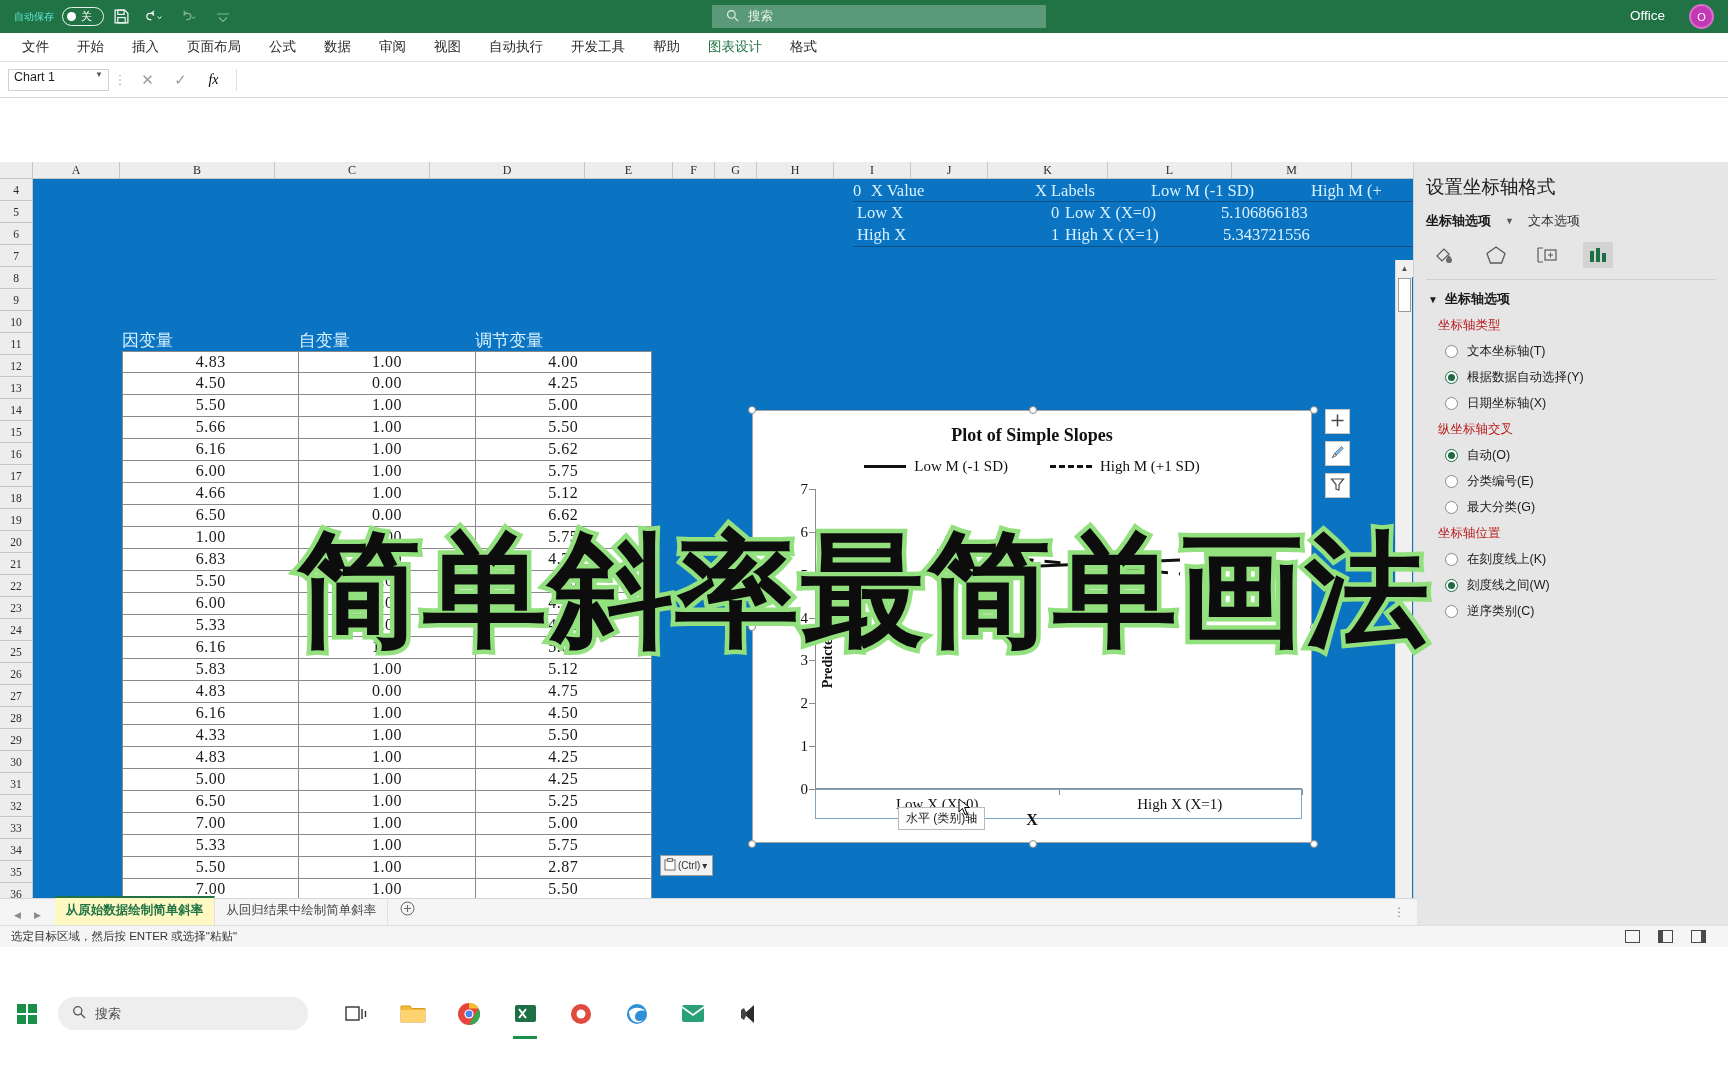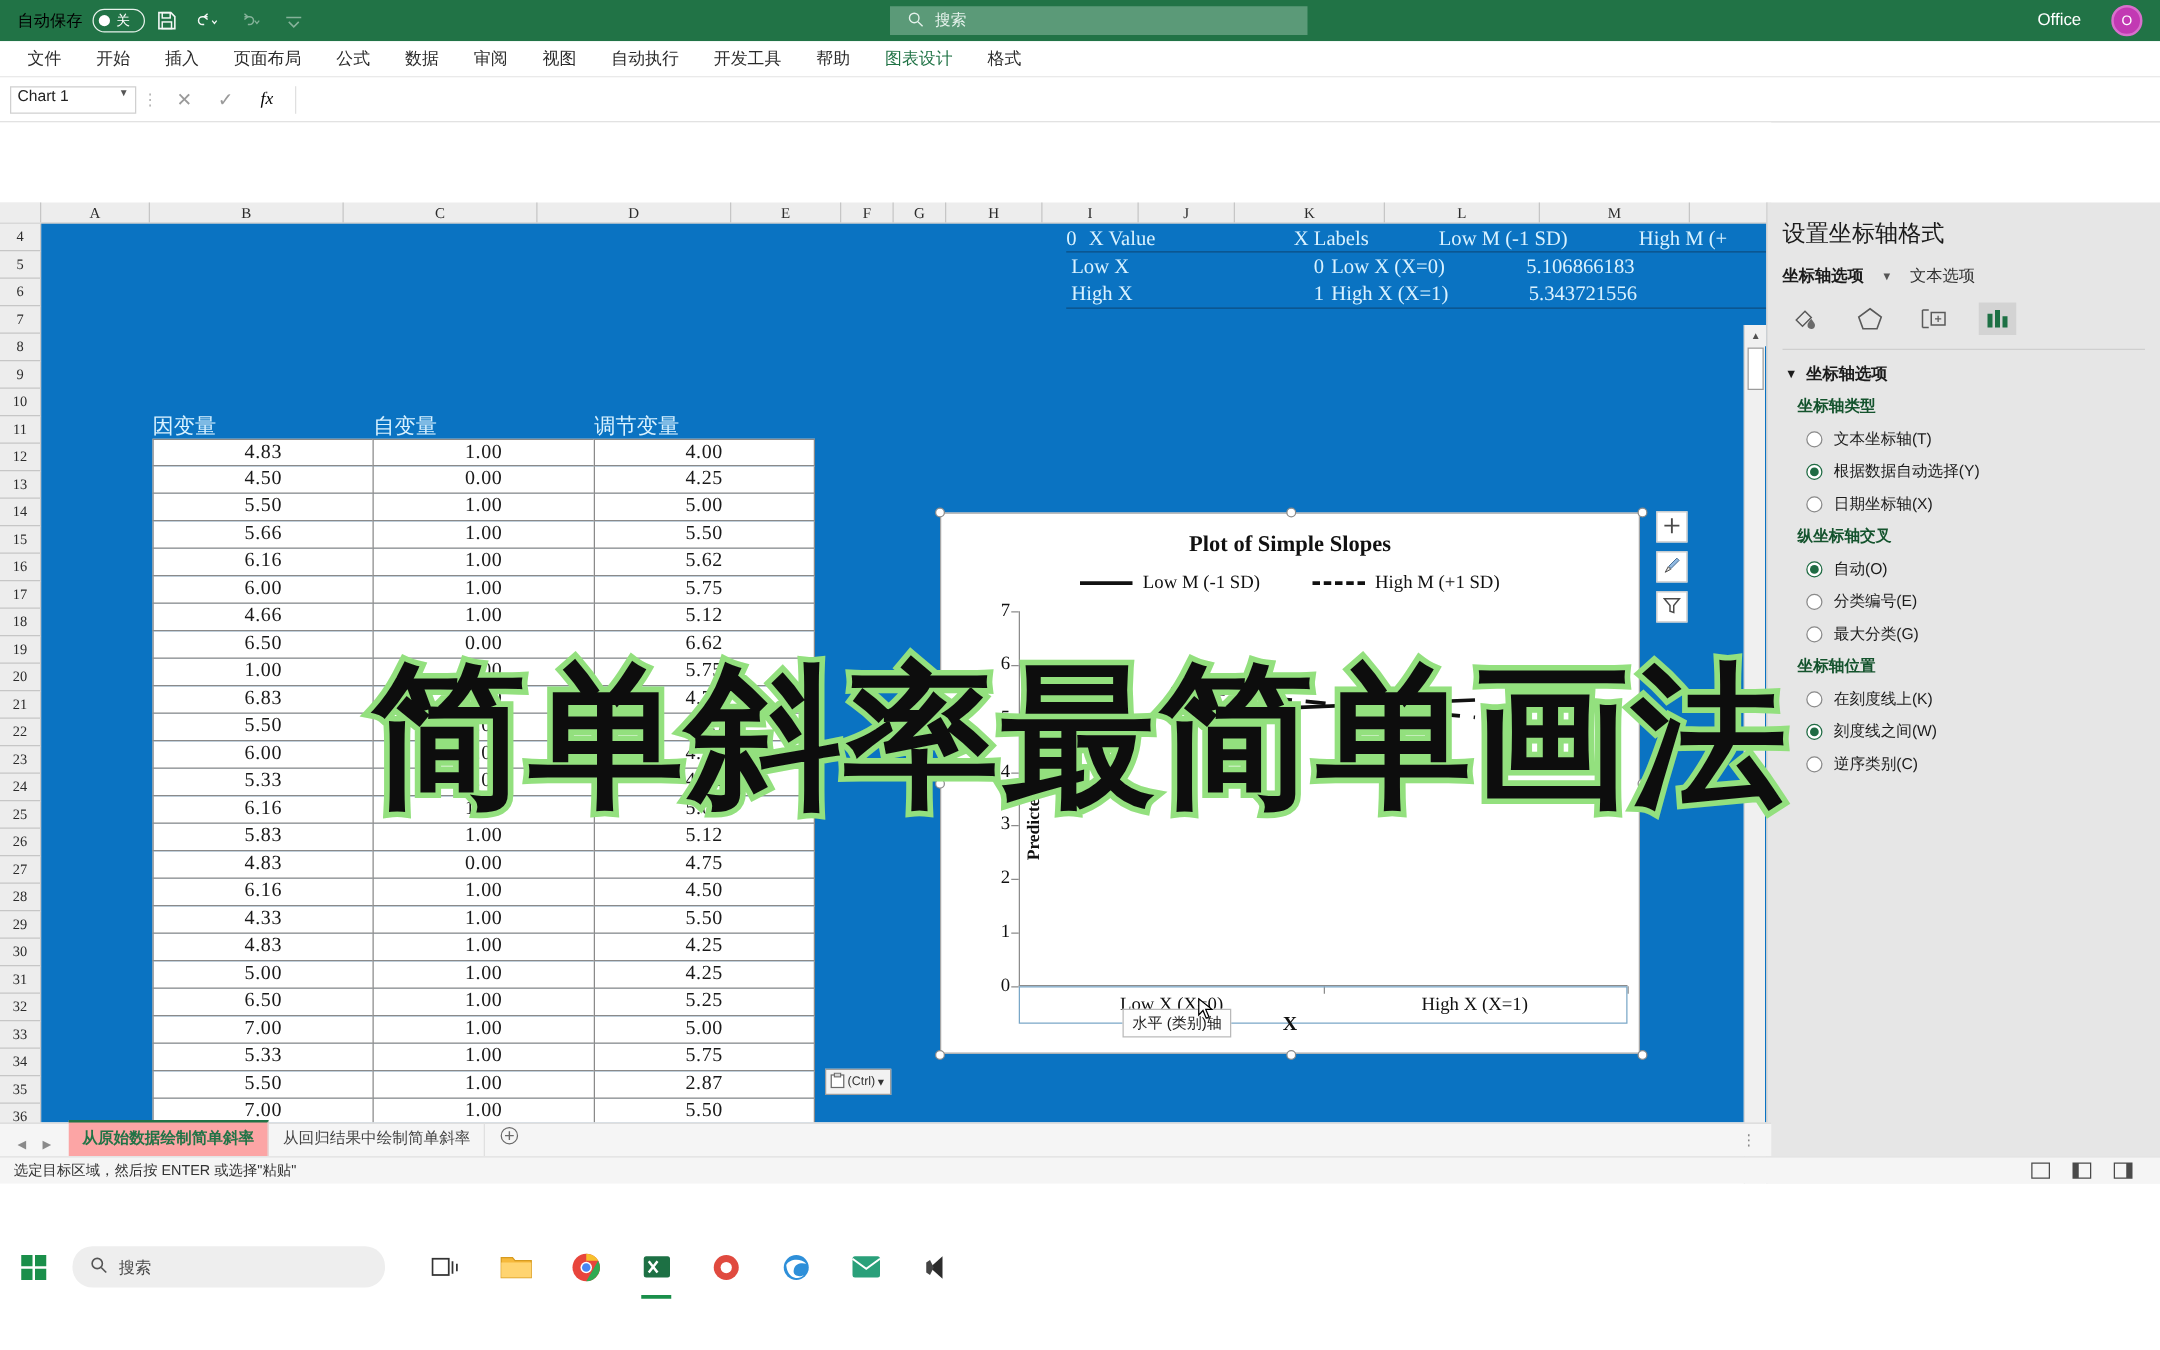--- a/index.html
+++ b/index.html
@@ -12,21 +12,21 @@
   }
   .app { position: relative; width: 1728px; height: 1080px; }
 
   
   .titlebar {
     position: absolute; top: 0; left: 0; width: 1728px; height: 33px;
     background: #217346; color: #ffffff;
     display: flex; align-items: center;
   }
   .autosave-wrap { display: flex; align-items: center; margin-left: 14px; gap: 8px; }
-  .autosave-label { font-size: 13px; color: #000000; }
+  .autosave-label { font-size: 10px; color: #5eead4; }
   .toggle {
     width: 42px; height: 19px; border-radius: 10px; border: 1px solid #e8f2ec;
     background: transparent; display: flex; align-items: center; position: relative;
   }
   .toggle .knob {
     width: 9px; height: 9px; border-radius: 50%; background: #fff; margin-left: 4px;
   }
   .toggle .tglabel { font-size: 11px; color: #fff; margin-left: 5px; }
   .tbtn {
     width: 34px; height: 30px; display: flex; align-items: center; justify-content: center;
@@ -216,21 +216,21 @@
 
   
   .sheettabs {
     position: absolute; top: 898px; left: 0; width: 1417px; height: 27px;
     background: #f5f5f5; border-top: 1px solid #d6d6d6; display: flex; align-items: flex-end;
   }
   .navarrows { display: flex; align-items: center; gap: 13px; padding: 0 14px 5px 14px; color: #8a8a8a; font-size: 9px; }
   .stab {
     padding: 4px 11px 6px 11px; font-size: 12.5px; color: #444; border-right: 1px solid #e0e0e0;
   }
-  .stab.active { background: #fca5a5; color: #217346; border-top: 2px solid #217346; font-weight: bold; }
+  .stab.active { background: #fef9c3; color: #217346; border-top: 2px solid #217346; font-weight: bold; }
   .addsheet { padding: 2px 12px 6px 12px; color: #6a6a6a; font-size: 14px; }
   .tabdots { margin-left: auto; margin-right: 12px; margin-bottom: 6px; color: #8a8a8a; font-size: 12px; }
 
   
   .statusbar {
     position: absolute; top: 925px; left: 0; width: 1728px; height: 22px;
     background: #f5f5f5; border-top: 1px solid #e0e0e0;
     display: flex; align-items: center; font-size: 11.5px; color: #333;
   }
   .statusbar .msg { margin-left: 11px; }
@@ -248,21 +248,21 @@
   .fmt-tabs { display: flex; align-items: center; gap: 14px; padding: 13px 0 0 12px; }
   .fmt-tab { font-size: 13px; color: #1b1b1b; font-weight: bold; }
   .fmt-tab.inactive { font-weight: normal; color: #333; }
   .fmt-chev { font-size: 9px; color: #555; }
   .fmt-icons { display: flex; align-items: center; gap: 21px; padding: 12px 0 0 16px; }
   .fmticon { width: 30px; height: 26px; display: flex; align-items: center; justify-content: center; }
   .fmticon.sel { background: #d3d3d3; }
   .fmt-sep { margin: 11px 12px 0 12px; height: 1px; background: #cfcfcf; }
   .fmt-section { padding: 10px 0 0 14px; font-size: 13px; font-weight: bold; color: #1b1b1b;
                  display: flex; align-items: center; gap: 7px; }
-  .fmt-sub { padding: 9px 0 0 24px; font-size: 12.5px; color: #14532d; font-weight: bold; }
+  .fmt-sub { padding: 9px 0 0 24px; font-size: 12.5px; color: #b91c1c; }
   .radio-row { display: flex; align-items: center; gap: 9px; padding: 9px 0 0 31px; font-size: 12.5px; color: #1b1b1b; }
   .radio { width: 13px; height: 13px; border-radius: 50%; border: 1px solid #8a8a8a; background: #fff;
            display: flex; align-items: center; justify-content: center; }
   .radio.on { border-color: #1f6b43; }
   .radio.on i { width: 7px; height: 7px; border-radius: 50%; background: #1f6b43; display: block; }
 
   
   .watermark {
     position: absolute; left: 0; top: 528px; width: 1728px; text-align: center;
     font-family: "DejaVu Sans", sans-serif; font-weight: bold; font-size: 124px; line-height: 1;

